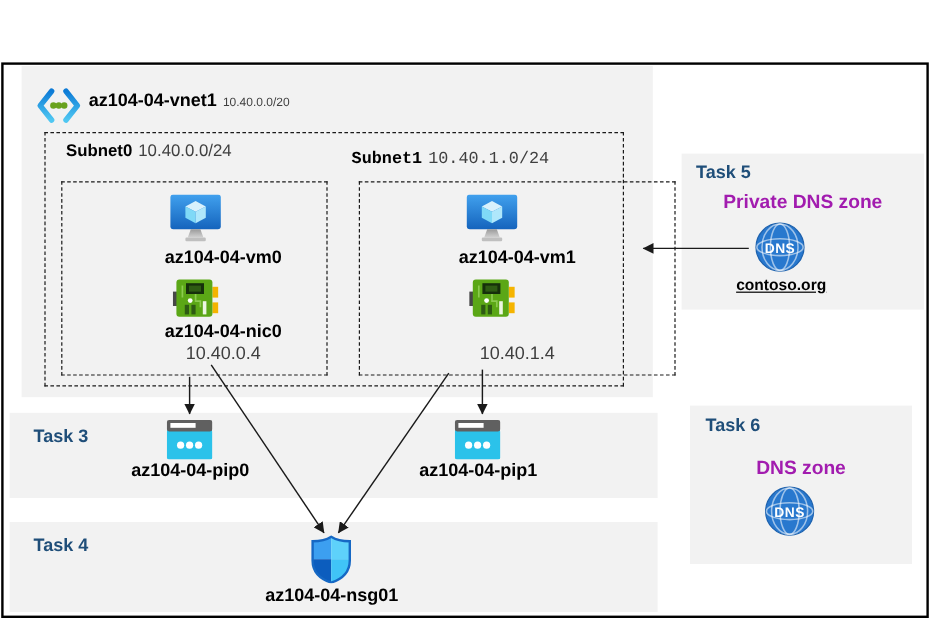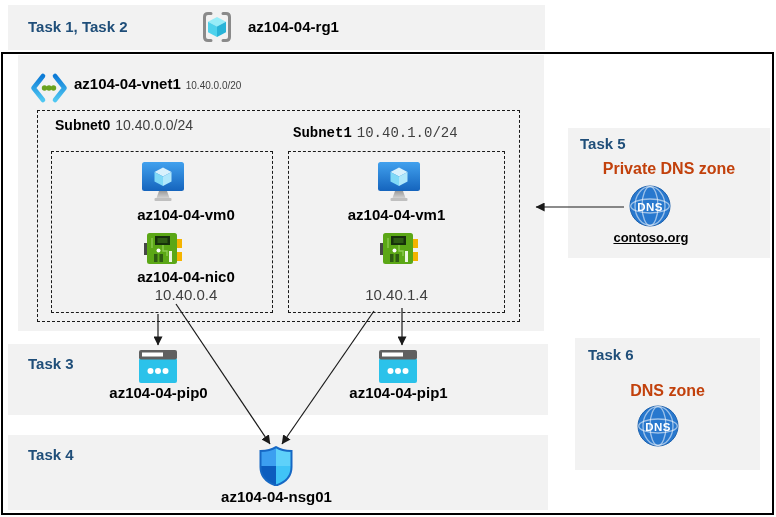--- a/index.html
+++ b/index.html
@@ -11,43 +11,32 @@
   .band{position:absolute;background:#F2F2F2;z-index:1;}
   .task-label{position:absolute;font-weight:700;font-size:15px;color:#1F4E79;white-space:nowrap;}
   .res-name{position:absolute;font-weight:700;font-size:15px;color:#000;white-space:nowrap;}
   .name-b{font-weight:700;font-size:15px;color:#000;}
   .cidr{font-weight:400;color:#3F3F3F;margin-left:5px;}
   .dashed{position:absolute;border:1px dashed #1a1a1a;box-sizing:border-box;}
   .subnet-label{position:absolute;font-size:14px;white-space:nowrap;}
   .sn{font-weight:700;color:#000;}
   .ctr{position:absolute;width:100%;text-align:center;font-weight:700;font-size:15px;color:#000;white-space:nowrap;}
   .ctr-reg{position:absolute;width:100%;text-align:center;font-weight:400;font-size:15px;color:#3F3F3F;white-space:nowrap;}
-  .box-title{position:absolute;width:100%;text-align:center;font-weight:700;font-size:16px;color:#c2410c;}
+  .box-title{position:absolute;width:100%;text-align:center;font-weight:700;font-size:16px;color:#a21caf;}
   .lbl-c{position:absolute;text-align:center;font-weight:700;font-size:15px;color:#000;white-space:nowrap;}
   svg{display:block;}
   .overlay{position:absolute;left:0;top:0;z-index:5;pointer-events:none;}
 </style>
 </head>
 <body>
 
 <div class="canvas">
 
   <div class="outer-border"></div>
 
-  <div class="band" style="left:8px;top:5px;width:537px;height:45px;">
-    <span class="task-label" style="left:20px;top:13px;">Task 1, Task 2</span>
-    <svg class="abs" style="left:192px;top:4px;" width="34" height="36" viewBox="0 0 34 34">
-      <path d="M11,3.5 H8 Q4.5,3.5 4.5,7 V27 Q4.5,30.5 8,30.5 H11" fill="none" stroke="#8A8A8A" stroke-width="3" stroke-linecap="round"></path>
-      <path d="M23,3.5 H26 Q29.5,3.5 29.5,7 V27 Q29.5,30.5 26,30.5 H23" fill="none" stroke="#8A8A8A" stroke-width="3" stroke-linecap="round"></path>
-      <polygon points="17,7 26,11.8 17,16.6 8,11.8" fill="#97EDF8"></polygon>
-      <polygon points="8,11.8 17,16.6 17,27 8,22.2" fill="#4ED2EC"></polygon>
-      <polygon points="26,11.8 17,16.6 17,27 26,22.2" fill="#29B4D8"></polygon>
-    </svg>
-    <span class="res-name" style="left:240px;top:13px;">az104-04-rg1</span>
-  </div>
 
   <div class="band" style="left:18px;top:55px;width:526px;height:276px;">
     <svg class="abs" style="left:12px;top:16px;" width="38" height="34" viewBox="0 0 38 32">
       <defs>
         <linearGradient id="gvnet" x1="0" y1="0" x2="0" y2="1">
           <stop offset="0" stop-color="#0D7BD6"></stop>
             <stop offset="1" stop-color="#4FC7F2"></stop>
         </linearGradient>
       </defs>
       <polyline points="13,4 3.5,16 13,28" fill="none" stroke="url(#gvnet)" stroke-width="4.6" stroke-linecap="round" stroke-linejoin="round"></polyline>
@@ -99,21 +88,21 @@
           <circle cx="14.5" cy="18.5" r="2" fill="#FFFFFF"></circle>
           <path d="M19,13 v6 h4 v5" stroke="#8CCB4F" stroke-width="1.4" fill="none"></path>
           <rect x="10" y="22" width="3.5" height="8" fill="#2E5B13"></rect>
           <rect x="15.5" y="22" width="3.5" height="8" fill="#2E5B13"></rect>
           <rect x="25" y="19" width="3" height="11" fill="#EDF6E3"></rect>
         </svg>
         <div class="ctr" style="top:116px;">az104-04-nic0</div>
         <div class="ctr-reg" style="top:134px;">10.40.0.4</div>
       </div>
 
-      <div class="dashed" style="left:250px;top:40px;width:217px;height:162px;">
+      <div class="dashed" style="left:261px;top:40px;width:264px;height:162px;">
         <svg class="abs" style="left:88px;top:10px;" width="44" height="40" viewBox="0 0 44 40">
           <rect x="1" y="0" width="42" height="29" rx="2.5" fill="url(#gvm)"></rect>
           <polygon points="22,5.5 30.5,10 22,14.5 13.5,10" fill="#D8F1FC"></polygon>
           <polygon points="13.5,10 22,14.5 22,24 13.5,19.5" fill="#7FD9F7"></polygon>
           <polygon points="30.5,10 22,14.5 22,24 30.5,19.5" fill="#AFE7FB"></polygon>
           <polygon points="18,29 26,29 28.5,36 15.5,36" fill="url(#gstand)"></polygon>
           <rect x="13.5" y="36" width="17" height="3" rx="1" fill="#BFBFBF"></rect>
         </svg>
         <div class="ctr" style="top:54px;">az104-04-vm1</div>
         <svg class="abs" style="left:91px;top:80px;" width="38" height="34" viewBox="0 0 38 34">

